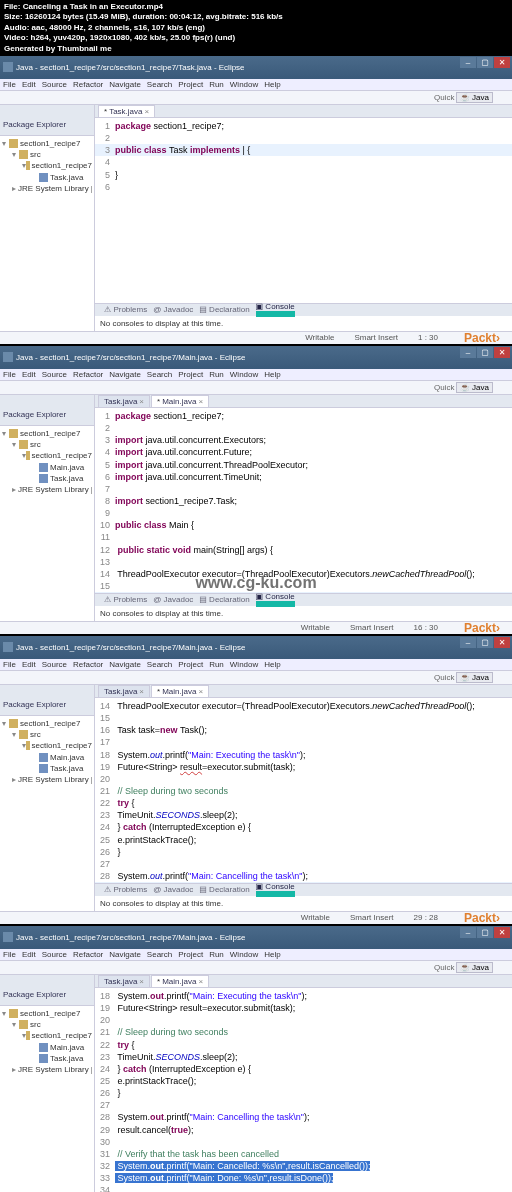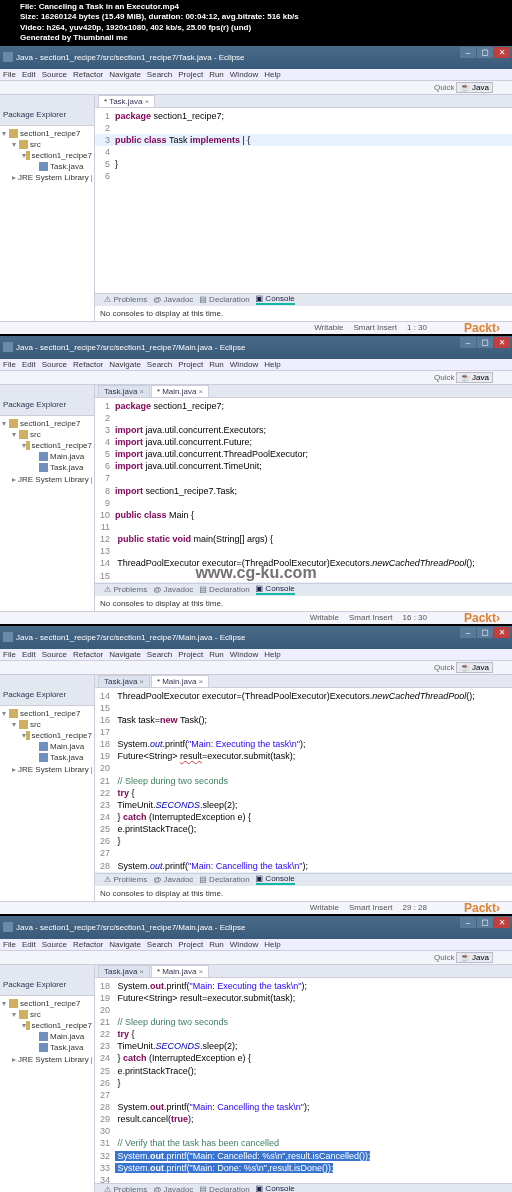--- a/index.html
+++ b/index.html
@@ -1,17 +1,17 @@
 <!DOCTYPE html>
 <html><head>
 <meta charset="utf-8">
 <style>
 *{margin:0;padding:0;box-sizing:border-box;font-family:Tahoma,Arial,sans-serif}
 body{background:#000;width:512px;font-size:8px}
-.media-info{background:#000;color:#fff;padding:2px 20px;font-size:8px;font-weight:bold;line-height:1.3}
+.media-info{background:#000;color:#fff;padding:2px 4px;font-size:8px;font-weight:bold;line-height:1.3}
 .frame{background:#fff;position:relative;margin-bottom:2px}
 .titlebar{background:linear-gradient(#4a6a8a,#3a5a7a);color:#fff;height:23px;display:flex;align-items:center;padding:0 3px;font-size:8px;position:relative}
 .titlebar .win-icon{width:10px;height:10px;background:#6a8aaa;margin-right:3px}
 .winbtns{position:absolute;right:2px;top:1px;display:flex;gap:1px}
 .winbtn{width:16px;height:11px;display:flex;align-items:center;justify-content:center;font-size:8px;color:#fff}
 .winbtn.min{background:#5a7a9a}
 .winbtn.max{background:#5a7a9a}
 .winbtn.close{background:#c04040}
 .menubar{background:#eef;height:12px;display:flex;align-items:center;padding:0 3px;gap:6px;font-size:8px;color:#333;border-bottom:1px solid #ccd}
 .toolbar{background:#f3f5fa;height:14px;border-bottom:1px solid #ccd;display:flex;align-items:center;padding:0 3px;position:relative}
@@ -39,33 +39,34 @@
 .kw{color:#7f0055;font-weight:bold}
 .str{color:#2a00ff}
 .st{color:#0000c0;font-style:italic}
 .cm{color:#3f7f5f}
 .hl-line{background:#e8f2fe}
 .sel{background:#3874d0;color:#fff}
 .err{text-decoration:underline wavy #d04040}
 .bottom-panel{border-top:1px solid #ccd;background:#fff}
 .btabs{background:#e3e8f0;height:12px;display:flex;align-items:center;padding:0 9px;gap:6px;font-size:8px;color:#667}
 .btab{color:#667}
-.btab.act{color:#224;border-bottom:2px solid #14b8a6}
+.btab.act{color:#224;border-bottom:6px solid #14b8a6}
 .console-body{padding:3px 5px;font-size:8px;color:#333}
 .statusbar{background:#f3f5fa;height:13px;border-top:1px solid #ccd;display:flex;align-items:center;padding:0 6px;font-size:8px;color:#555;position:relative}
-.statusbar .right{position:absolute;right:85px;display:flex;gap:10px}
+.statusbar .right{position:absolute;right:74px;display:flex;gap:20px}
 .packt{position:absolute;right:12px;color:#e08030;font-size:12px;font-weight:bold;font-family:Arial}
 .watermark{position:absolute;left:50%;transform:translateX(-50%);bottom:42px;font-size:16px;font-weight:bold;color:#737373;pointer-events:none;z-index:5}
 </style>
 </head>
 <body>
 
 <div class="media-info">
   <div>File: Canceling a Task in an Executor.mp4</div>
   <div>Size: 16260124 bytes (15.49 MiB), duration: 00:04:12, avg.bitrate: 516 kb/s</div>
+  <div>Audio: aac, 48000 Hz, 2 channels, s16, 107 kb/s (eng)</div>
   <div>Video: h264, yuv420p, 1920x1080, 402 kb/s, 25.00 fps(r) (und)</div>
   <div>Generated by Thumbnail me</div>
 </div>
 
 <div id="frames-host">
     <div class="frame">
       <div class="titlebar">
     <span class="win-icon"></span>
     <span>Java - section1_recipe7/src/section1_recipe7/Task.java - Eclipse</span>
     <div class="winbtns">

